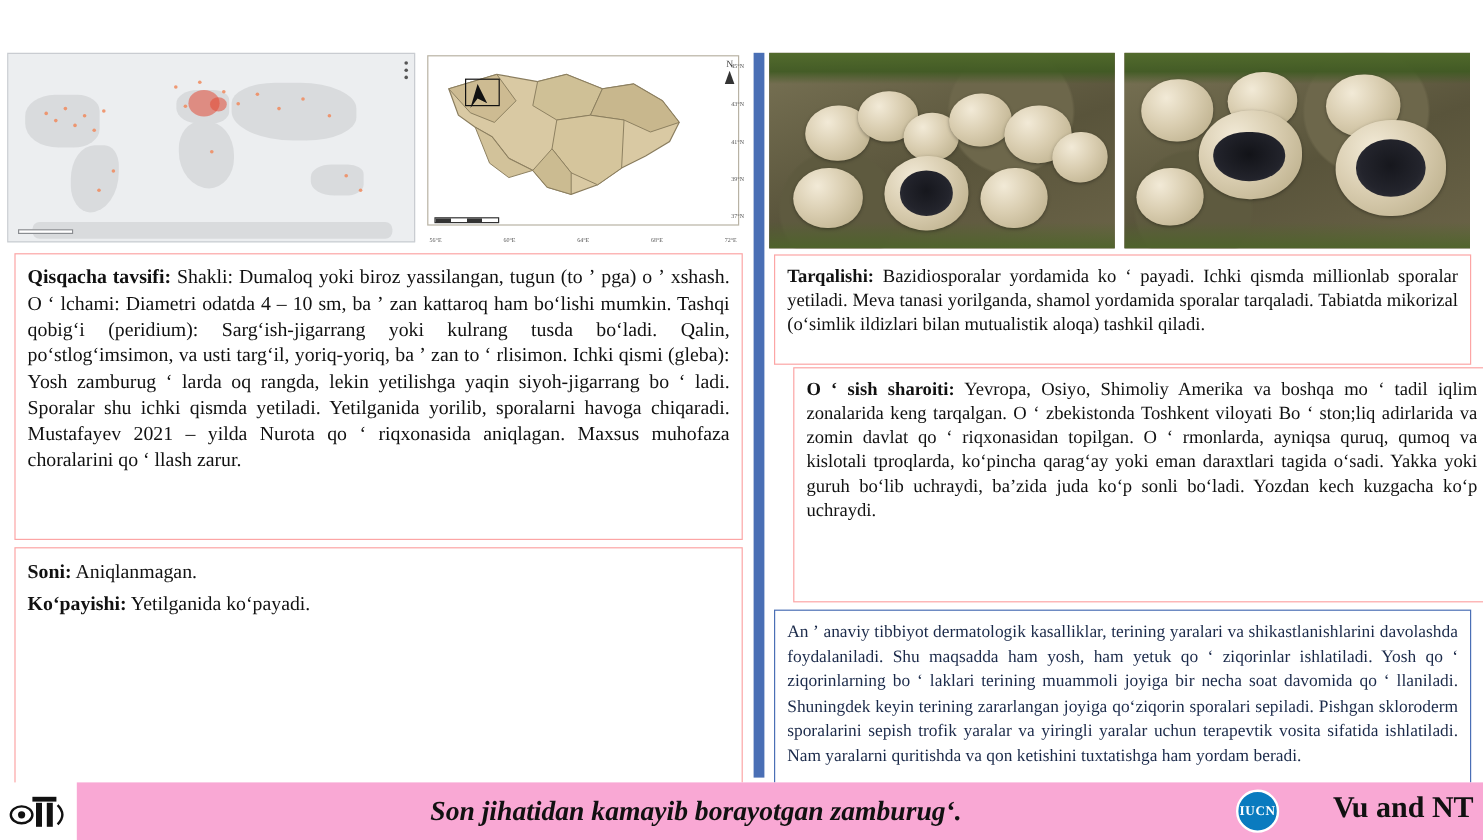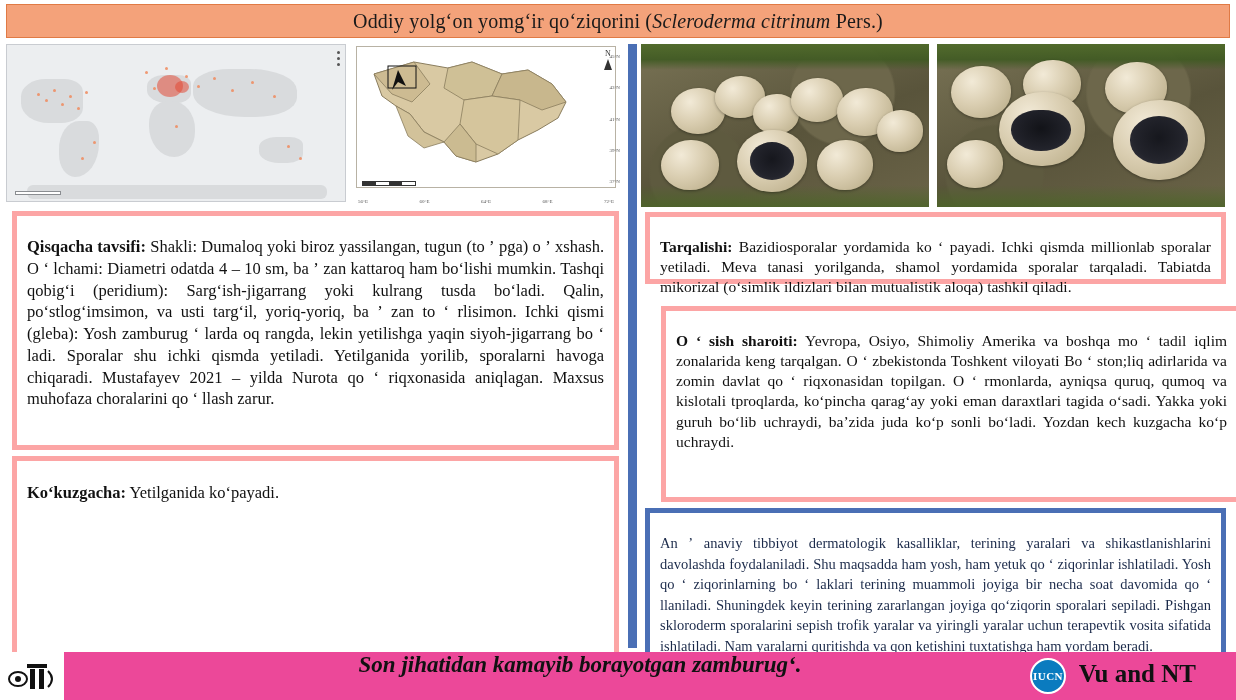--- a/index.html
+++ b/index.html
@@ -182,23 +182,23 @@
   .puff.cut2::after {
     content: "";
     position: absolute; left: 14%; top: 24%;
     width: 70%; height: 56%;
     background: radial-gradient(ellipse at 50% 45%, #121318 0%, #22232b 65%, #40404a 100%);
     border-radius: 46% 46% 50% 50%;
   }
 
   
   .box {
-    border: 5px solid #fca5a5;
+    border: 1px solid #fca5a5;
     background: #ffffff;
-    padding: 20px 10px 8px 10px;
+    padding: 8px 10px 8px 10px;
     text-align: justify;
     color: #111;
   }
   .box.blue { border-color: #4a6fb5; font-family: Liberation Serif, serif; }
   .box p { margin: 0 0 8px 0; }
   .box p:last-child { margin-bottom: 0; }
   b, .lbl { font-weight: bold; }
 
   .desc-box {
     position: absolute;
@@ -210,21 +210,21 @@
     position: absolute;
     left: 6px; top: 412px;
     width: 607px; height: 206px;
     font-size: 16.5px; line-height: 1.45;
   }
   .short-box .line { margin-bottom: 2px; text-align: left; }
 
   .spread-box {
     position: absolute;
     left: 4px; top: 168px;
-    width: 581px; height: 72px;
+    width: 581px; height: 92px;
     font-size: 15.5px; line-height: 1.28;
   }
   .grow-box {
     position: absolute;
     left: 20px; top: 262px;
     width: 581px; height: 196px;
     font-size: 15.5px; line-height: 1.3;
   }
   .med-box {
     position: absolute;
@@ -238,63 +238,60 @@
   .footer {
     position: absolute;
     left: 0; top: 652px;
     width: 1236px; height: 48px;
     background: #ffffff;
   }
   .footer-bar {
     position: absolute;
     left: 64px; top: 0px;
     width: 1172px; height: 48px;
-    background: #ec4899;
-    display: flex; align-items: flex-start; justify-content: center;
+    background: #f9a8d4;
+    display: flex; align-items: center; justify-content: center;
   }
   .footer-text {
     font-size: 23px; font-weight: bold; font-style: italic;
     color: #111; white-space: nowrap;
     position: relative; left: -70px;
   }
   .iucn-badge {
     position: absolute;
     right: 170px; top: 6px;
     width: 36px; height: 36px;
     border-radius: 50%;
     background: #0a7bbf;
     color: #fff;
     display: flex; align-items: center; justify-content: center;
     font-size: 11px; font-weight: bold;
     letter-spacing: .5px;
     border: 2px solid #ffffff;
   }
   .status-code {
     position: absolute;
-    right: 40px; top: 8px;
+    right: 8px; top: 8px;
     font-size: 25px; font-weight: bold;
     color: #111;
     margin-left: 16px;
   }
   .logo {
     position: absolute;
     left: 4px; top: 4px;
     width: 56px; height: 42px;
     display: flex; align-items: center; justify-content: center;
     color: #111;
   }
 </style>
 </head>
 <body>
 
 <div class="page">
 
-  <div class="titlebar">
-    <div class="title"><span>Oddiy yolg‘on yomg‘ir qo‘ziqorini (</span><span class="sci">Scleroderma citrinum</span><span> Pers.)</span></div>
-  </div>
 
   <div class="left-col">
 
     <div class="maps-row">
 
       <div class="map-world">
         <div class="sea"></div>
         <div class="land" style="left:14px; top:34px; width:62px; height:44px;"></div>
         <div class="land" style="left:52px; top:76px; width:40px; height:56px; border-radius:50% 30% 60% 40%;"></div>
         <div class="land" style="left:140px; top:30px; width:44px; height:28px;"></div>
@@ -366,21 +363,22 @@
             <span>72°E</span>
           </div>
       </div>
     </div>
 
     <div class="box desc-box">
       <p><b>Qisqacha tavsifi:</b><span> Shakli: Dumaloq yoki biroz yassilangan, tugun (to ʼ pga) o ʼ xshash. O ʻ lchami: Diametri odatda 4 – 10 sm, ba ʼ zan kattaroq ham bo‘lishi mumkin. Tashqi qobig‘i (peridium): Sarg‘ish-jigarrang yoki kulrang tusda bo‘ladi. Qalin, po‘stlog‘imsimon, va usti targ‘il, yoriq-yoriq, ba ʼ zan to ʻ rlisimon. Ichki qismi (gleba): Yosh zamburug ʻ larda oq rangda, lekin yetilishga yaqin siyoh-jigarrang bo ʻ ladi. Sporalar shu ichki qismda yetiladi. Yetilganida yorilib, sporalarni havoga chiqaradi. Mustafayev 2021 – yilda Nurota qo ʻ riqxonasida aniqlagan. Maxsus muhofaza choralarini qo ʻ llash zarur.</span></p>
     </div>
 
     <div class="box short-box">
-      <div class="line"><b>Ko‘kuzgacha:</b><span> Yetilganida ko‘payadi.</span></div>
+      <div class="line"><b>Soni:</b><span> Aniqlanmagan.</span></div>
+      <div class="line"><b>Ko‘payishi:</b><span> Yetilganida ko‘payadi.</span></div>
     </div>
   </div>
 
   <div class="divider"></div>
 
   <div class="right-col">
 
     <div class="photos-row">
       <div class="photo">
         <div class="ground"></div>

